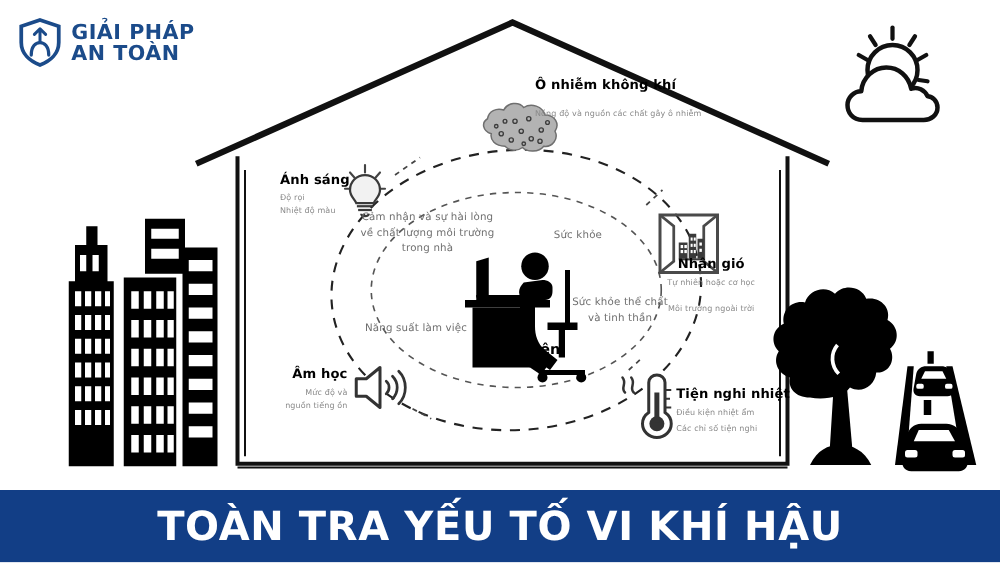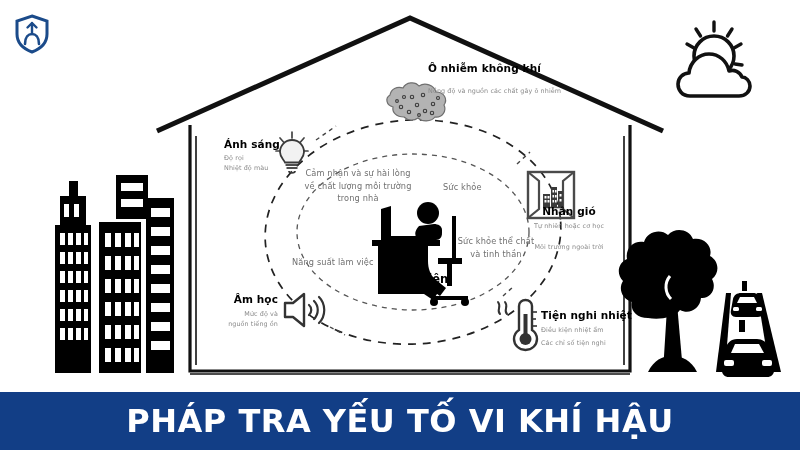--- a/index.html
+++ b/index.html
@@ -112,20 +112,24 @@
 <body>
 
 <div id="canvas">
 
   <div id="logo">
     <svg width="36" height="40" viewBox="0 0 36 40">
       <path d="M18 2 L33 7 L33 20 C33 29 26 35 18 38 C10 35 3 29 3 20 L3 7 Z" fill="none" stroke="#1b4b8a" stroke-width="3"></path>
       <path d="M18 9 L22.5 13.5 M18 9 L13.5 13.5 M18 9 L18 20" fill="none" stroke="#1b4b8a" stroke-width="2.4" stroke-linecap="round"></path>
       <path d="M11 30 C11 23 14.5 20 18 20 C21.5 20 25 23 25 30" fill="none" stroke="#1b4b8a" stroke-width="2.6" stroke-linecap="round"></path>
     </svg>
+    <div class="logo-text">
+      <span>GIẢI PHÁP</span>
+      <span>AN TOÀN</span>
+    </div>
   </div>
 
   <svg id="scene" viewBox="0 0 800 450">
 
     <g>
       <path d="M157 131 L410 18 L663 131" fill="none" stroke="#111" stroke-width="5" stroke-linejoin="miter"></path>
 
       <path d="M190 125 L190 371 L630 371 L630 125" fill="none" stroke="#111" stroke-width="3.2"></path>
 
       <line x1="196" y1="136" x2="196" y2="365" stroke="#111" stroke-width="1.6"></line>
@@ -413,34 +417,34 @@
     <div class="s" style="margin-top:5px;">Điều kiện nhiệt ẩm</div>
     <div class="s" style="margin-top:3px;">Các chỉ số tiện nghi</div>
   </div>
 
   <div class="lbl right-al" id="lbl-acoustic" style="left:206px; top:293px; width:72px;">
     <div class="t">Âm học</div>
     <div class="s" style="margin-top:5px;">Mức độ và</div>
     <div class="s">nguồn tiếng ồn</div>
   </div>
 
-  <div class="ctext c" id="txt-perception" style="left:298px; top:167px; width:120px;">
+  <div class="ctext c" id="txt-perception" style="left:282px; top:167px; width:120px;">
     <div>Cảm nhận và sự hài lòng</div>
     <div>về chất lượng môi trường</div>
     <div>trong nhà</div>
   </div>
 
   <div class="ctext" id="txt-health" style="left:443px; top:181px;">Sức khỏe</div>
 
   <div class="ctext c" id="txt-wellbeing" style="left:450px; top:235px; width:92px;">
     <div>Sức khỏe thể chất</div>
     <div>và tinh thần</div>
   </div>
 
   <div class="ctext" id="txt-productivity" style="left:292px; top:256px;">Năng suất làm việc</div>
 
   <div id="employee-label" style="left:383px; top:272px;">Nhân viên</div>
 
   <div id="banner">
-    <span id="banner-text">PHÁP TRA YẾU TỐ VI KHÍ HẬU</span>
+    <span id="banner-text">TOÀN TRA YẾU TỐ VI KHÍ HẬU</span>
   </div>
 
 </div>
 
 </body></html>

